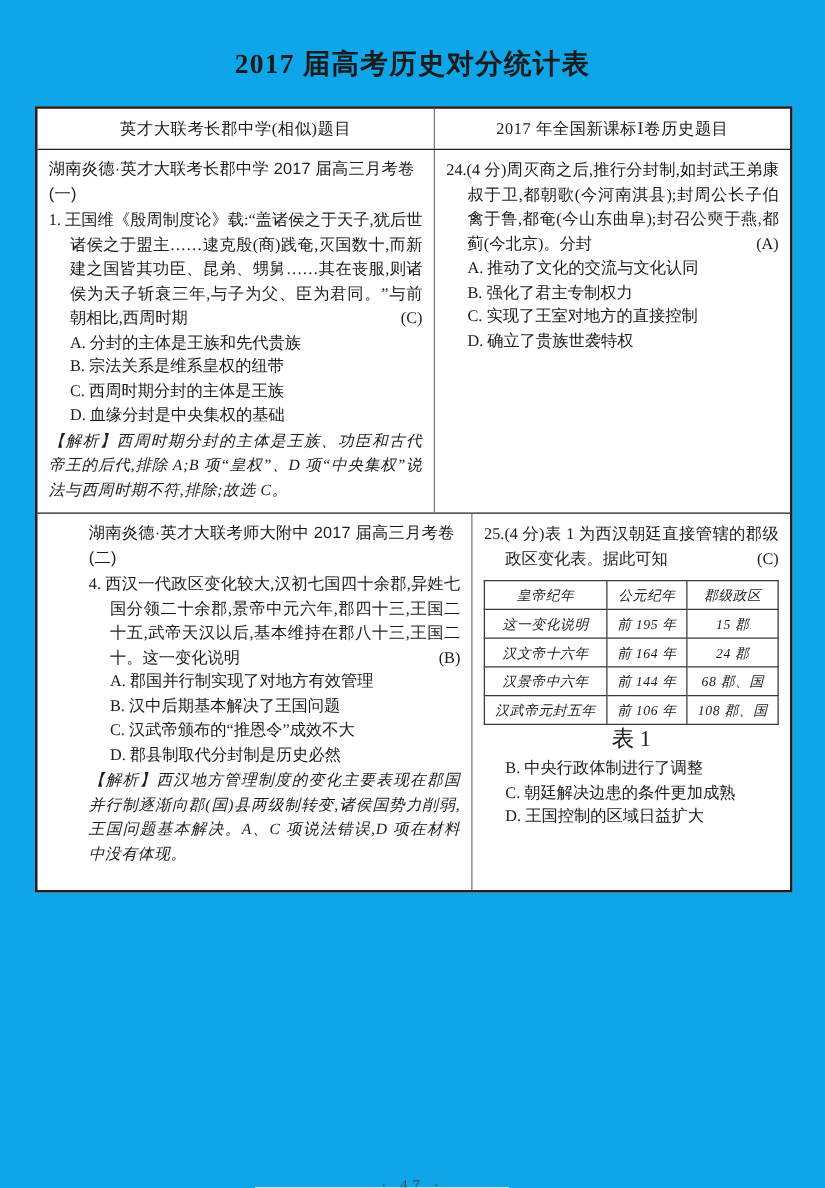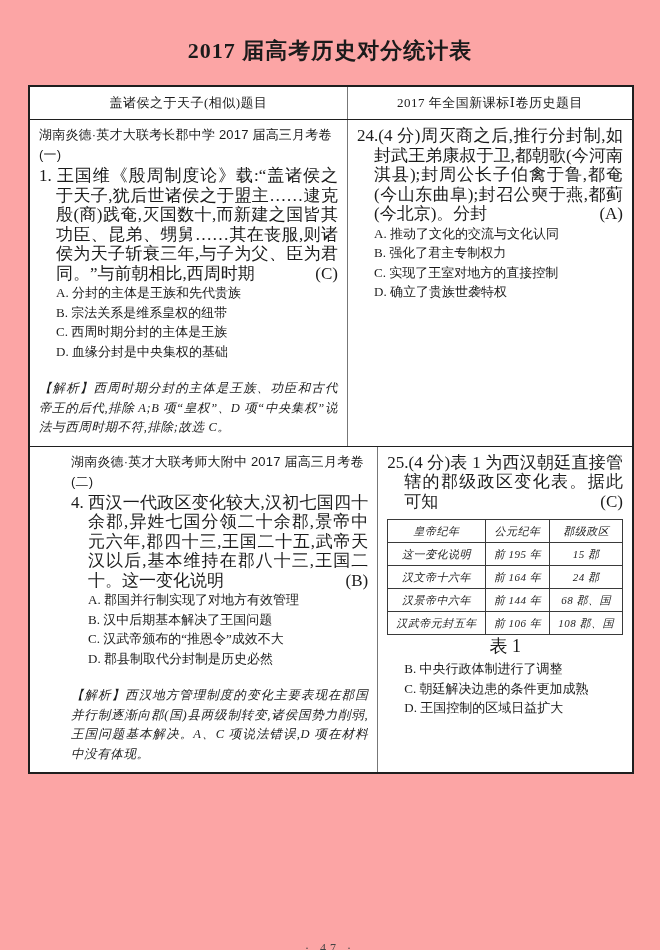--- a/index.html
+++ b/index.html
@@ -6,21 +6,21 @@
     margin: 0;
     padding: 0;
     background: #ffffff;
     font-family: "Liberation Serif", "DejaVu Serif", serif;
     color: #1b1b1b;
   }
   .page {
     position: relative;
     width: 660px;
     height: 950px;
-    background: #fca5a5;
+    background: #0ea5e9;
     overflow: hidden;
   }
   .doc-title {
     margin: 0;
     padding-top: 36px;
     text-align: center;
     font-size: 22px;
     font-weight: 700;
     letter-spacing: 1px;
     font-family: "Liberation Serif", "DejaVu Serif", serif;
@@ -53,34 +53,34 @@
   .cell { padding: 5px 9px 8px 9px; box-sizing: border-box; }
   .source {
     font-family: "Liberation Sans", "DejaVu Sans", sans-serif;
     font-weight: 400;
     font-size: 13px;
     line-height: 20px;
     letter-spacing: .2px;
   }
   .stem {
     margin: 1px 0 0 0;
-    font-size: 17px;
+    font-size: 13px;
     line-height: 19.5px;
     text-align: justify;
     padding-left: 17px;
     text-indent: -17px;
   }
   .ans { float: right; padding-left: 12px; }
   .option {
     margin-left: 17px;
     font-size: 13px;
     line-height: 19.5px;
   }
   .analysis {
-    margin: 18px 0 0 0;
+    margin: 2px 0 0 0;
     font-size: 12.5px;
     line-height: 19.5px;
     text-align: justify;
     font-style: italic;
     letter-spacing: .6px;
   }
   .region-table {
     border-collapse: collapse;
     margin: 8px auto 2px auto;
     font-size: 11px;
@@ -118,21 +118,21 @@
 </head>
 <body>
 
 <div class="page">
 
   <h1 class="doc-title">2017 届高考历史对分统计表</h1>
 
   <div class="outer-table">
 
     <div class="trow thead">
-      <div class="th col-left">盖诸侯之于天子(相似)题目</div>
+      <div class="th col-left">英才大联考长郡中学(相似)题目</div>
       <div class="th col-right">2017 年全国新课标Ⅰ卷历史题目</div>
     </div>
 
     <div class="trow qrow row-1">
       <div class="cell col-left">
         <div class="source">湖南炎德·英才大联考长郡中学 2017 届高三月考卷(一)</div>
         <p class="stem clearfix"><span>1. 王国维《殷周制度论》载:“盖诸侯之于天子,犹后世诸侯之于盟主……逮克殷(商)践奄,灭国数十,而新建之国皆其功臣、昆弟、甥舅……其在丧服,则诸侯为天子斩衰三年,与子为父、臣为君同。”与前朝相比,西周时期</span><span class="ans">(C)</span></p>
         <div class="option">A. 分封的主体是王族和先代贵族</div>
         <div class="option">B. 宗法关系是维系皇权的纽带</div>
         <div class="option">C. 西周时期分封的主体是王族</div>

